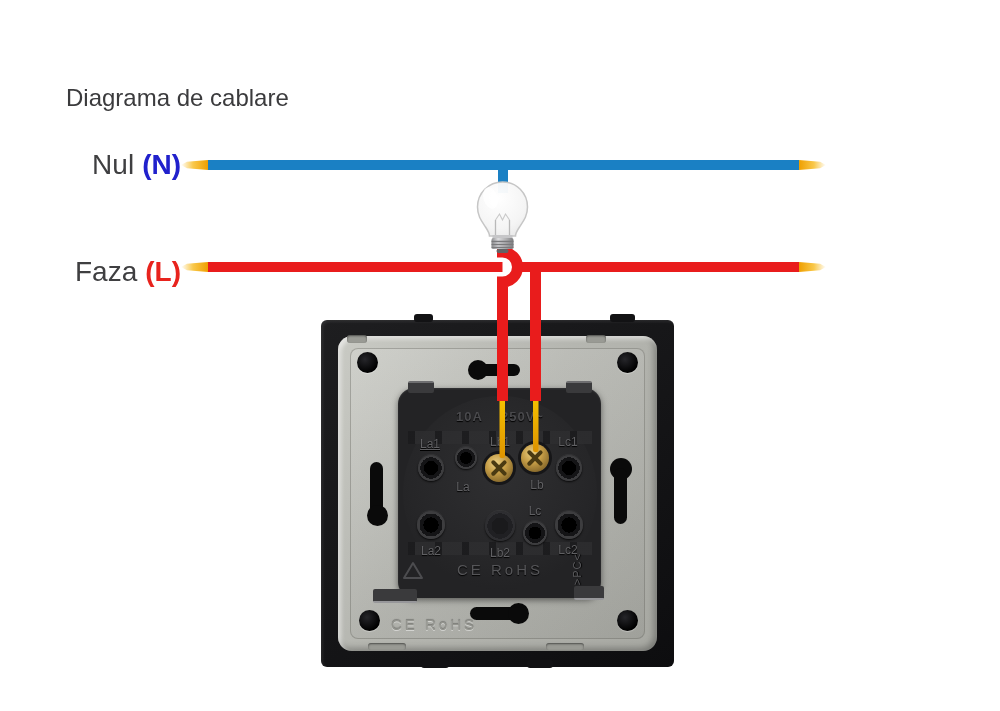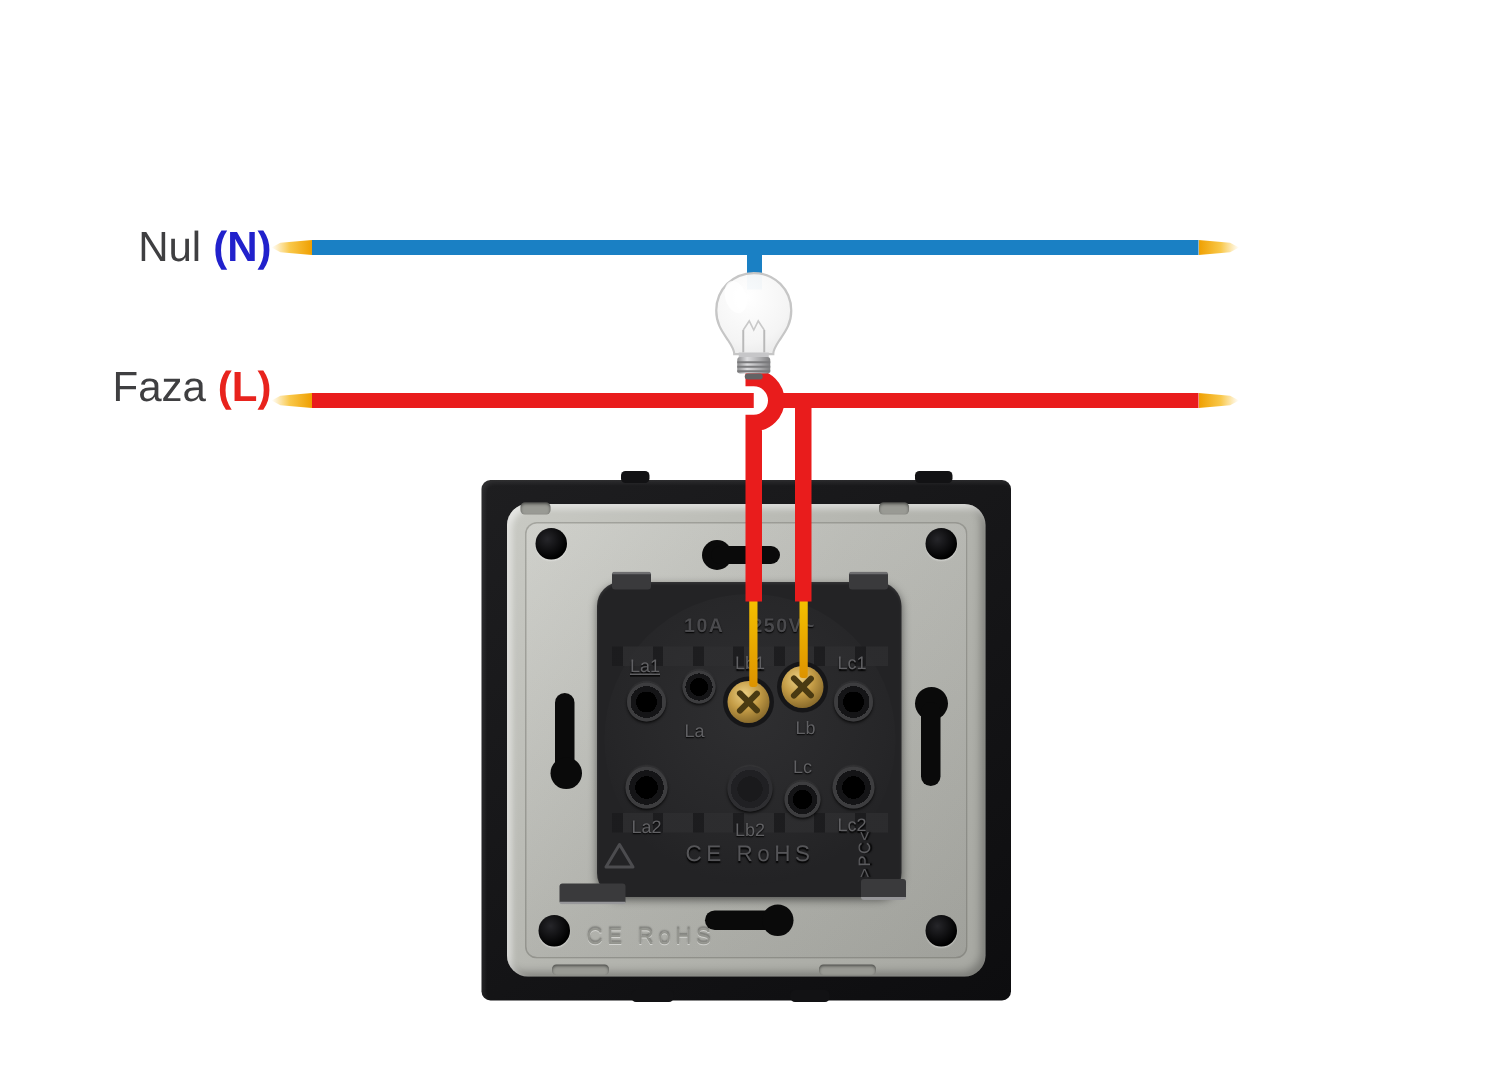--- a/index.html
+++ b/index.html
@@ -8,21 +8,21 @@
   .abs{position:absolute;}
 
   
   .title{left:66px;top:38px;font-size:31px;font-weight:700;color:var(--accent_cyan,#16aee5);letter-spacing:0;}
   .subtitle{left:66px;top:84px;font-size:24px;font-weight:400;color:#3b3b3d;}
 
   
   .wire-label{left:0;width:181px;text-align:right;font-size:28px;color:#3f3f41;white-space:nowrap;}
   .wire-label .sym{font-weight:700;margin-left:8px;}
   .lbl-nul{top:149px;}
-  .lbl-faza{top:242px;}
+  .lbl-faza{top:256px;}
   .sym-n{color:var(--label_blue,#2121cc);}
   .sym-l{color:var(--label_red,#e8231d);}
 
   
   .wire-h{height:10px;z-index:5;}
   .wire-blue{left:208px;top:160px;width:591px;background:var(--wire_blue,#1a80c4);}
   .wire-red{left:208px;top:262px;width:591px;background:var(--wire_red,#e91c1c);}
   .blue-drop{left:498px;top:163px;width:10px;height:30px;background:var(--wire_blue,#1a80c4);z-index:5;}
   .tip{height:10px;width:27px;z-index:5;}
   .tip-l{background:linear-gradient(to left,#ef9f00,#f9c84a 55%,rgba(250,210,120,0));
@@ -82,20 +82,21 @@
         text-shadow:0 1px 0 rgba(255,255,255,.45),0 -1px 1px rgba(0,0,0,.3);white-space:nowrap;}
   .recycle{left:402px;top:561px;z-index:5;}
 
   svg.overlay{position:absolute;left:0;top:0;z-index:6;pointer-events:none;}
 </style>
 </head>
 <body>
 
 <div class="canvas">
 
+  <div class="abs subtitle">Diagrama de cablare</div>
 
   <div class="abs wire-label lbl-nul">
     <span>Nul</span><span class="sym sym-n">(N)</span>
   </div>
   <div class="abs wire-label lbl-faza">
     <span>Faza</span><span class="sym sym-l">(L)</span>
   </div>
 
   <div class="abs tip tip-l tip-bl"></div>
   <div class="abs tip tip-r tip-br"></div>

